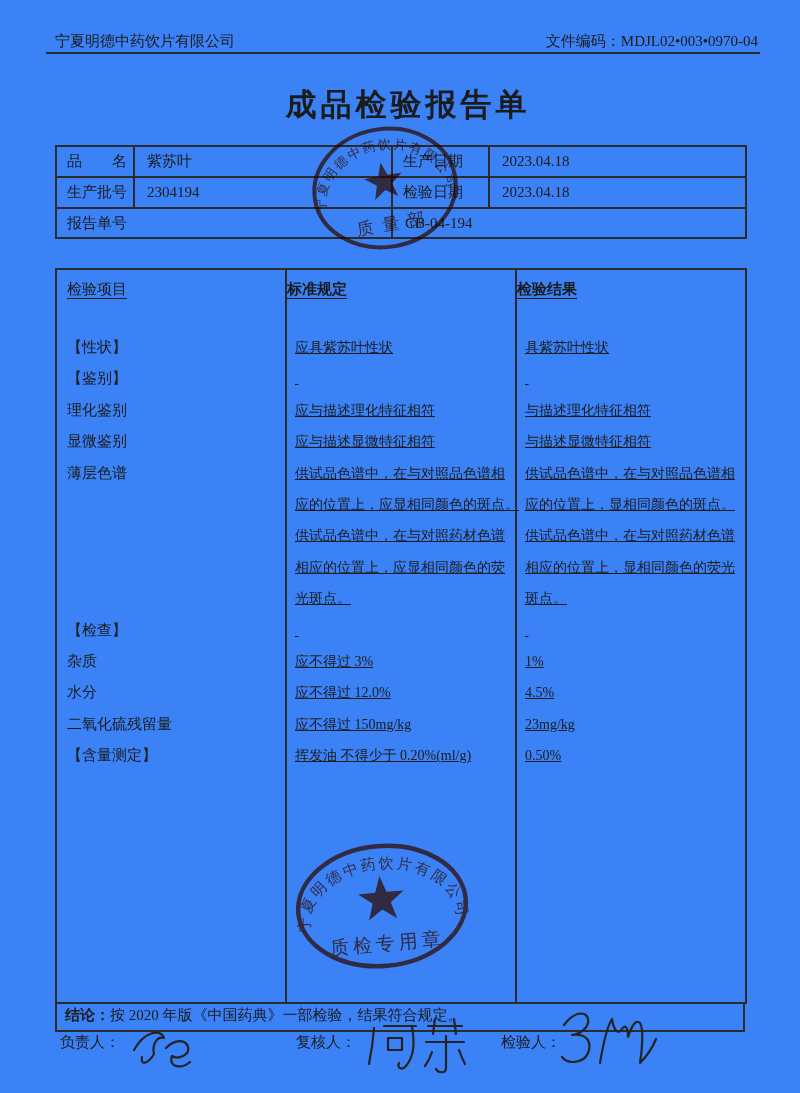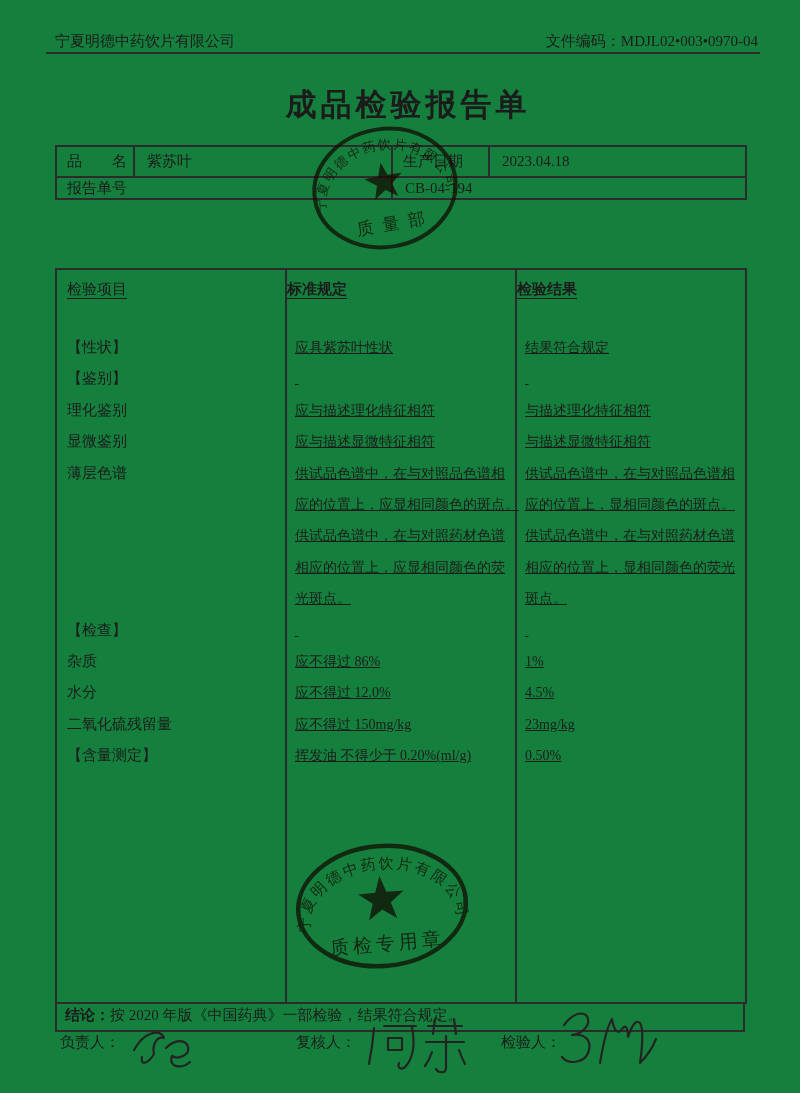--- a/index.html
+++ b/index.html
@@ -1,16 +1,16 @@
 <!DOCTYPE html>
 <html><head>
 <meta charset="utf-8">
 <style>
   html,body{margin:0;padding:0;background:#fff;}
-  .page{position:relative;width:800px;height:1093px;background:#15803d;overflow:hidden;
+  .page{position:relative;width:800px;height:1093px;background:#3b82f6;overflow:hidden;
         font-family:"Liberation Serif","DejaVu Serif",serif;color:#1b1b1b;}
   
   .hdr{position:absolute;left:55px;right:42px;top:33px;display:flex;justify-content:space-between;
        font-size:15px;line-height:16px;}
   .hdr-line{position:absolute;left:46px;right:40px;top:52px;border-top:2px solid #2b2b2b;}
   
   .title{position:absolute;left:8px;top:84px;width:100%;text-align:center;
          font-size:31px;font-weight:bold;letter-spacing:4px;}
   
   table{border-collapse:collapse;table-layout:fixed;padding-left:40px;}
@@ -65,24 +65,30 @@
       </colgroup>
     <tbody>
 
         <tr>
           <td>品　　名</td>
           <td class="val">紫苏叶</td>
           <td>生产日期</td>
           <td class="val">2023.04.18</td>
         </tr>
 
+        <tr>
+          <td>生产批号</td>
+          <td class="val">2304194</td>
+          <td>检验日期</td>
+          <td class="val">2023.04.18</td>
+        </tr>
 
       </tbody>
     <tbody>
-      <tr style="height:22px">
+      <tr style="height:30px">
         <td colspan="2">报告单号</td>
         <td colspan="2" class="val">CB-04-194</td>
       </tr>
     </tbody>
   </table>
 
   <table class="main">
     <colgroup>
         <col style="width:230px">
         <col style="width:230px">
@@ -117,31 +123,31 @@
         <div>应具紫苏叶性状</div>
               <div>&nbsp;</div>
               <div>应与描述理化特征相符</div>
               <div>应与描述显微特征相符</div>
               <div>供试品色谱中，在与对照品色谱相</div>
               <div>应的位置上，应显相同颜色的斑点。</div>
               <div>供试品色谱中，在与对照药材色谱</div>
               <div>相应的位置上，应显相同颜色的荧</div>
               <div>光斑点。</div>
               <div>&nbsp;</div>
-              <div>应不得过 86%</div>
+              <div>应不得过 3%</div>
               <div>应不得过 12.0%</div>
               <div>应不得过 150mg/kg</div>
               <div>挥发油 不得少于 0.20%(ml/g)</div>
             </div>
       </td>
       <td>
         <div class="cell-head head-center"><span>检验结果</span></div>
         <div class="lines pad8">
 
-        <div>结果符合规定</div>
+        <div>具紫苏叶性状</div>
               <div>&nbsp;</div>
               <div>与描述理化特征相符</div>
               <div>与描述显微特征相符</div>
               <div>供试品色谱中，在与对照品色谱相</div>
               <div>应的位置上，显相同颜色的斑点。</div>
               <div>供试品色谱中，在与对照药材色谱</div>
               <div>相应的位置上，显相同颜色的荧光</div>
               <div>斑点。</div>
               <div>&nbsp;</div>
               <div>1%</div>

